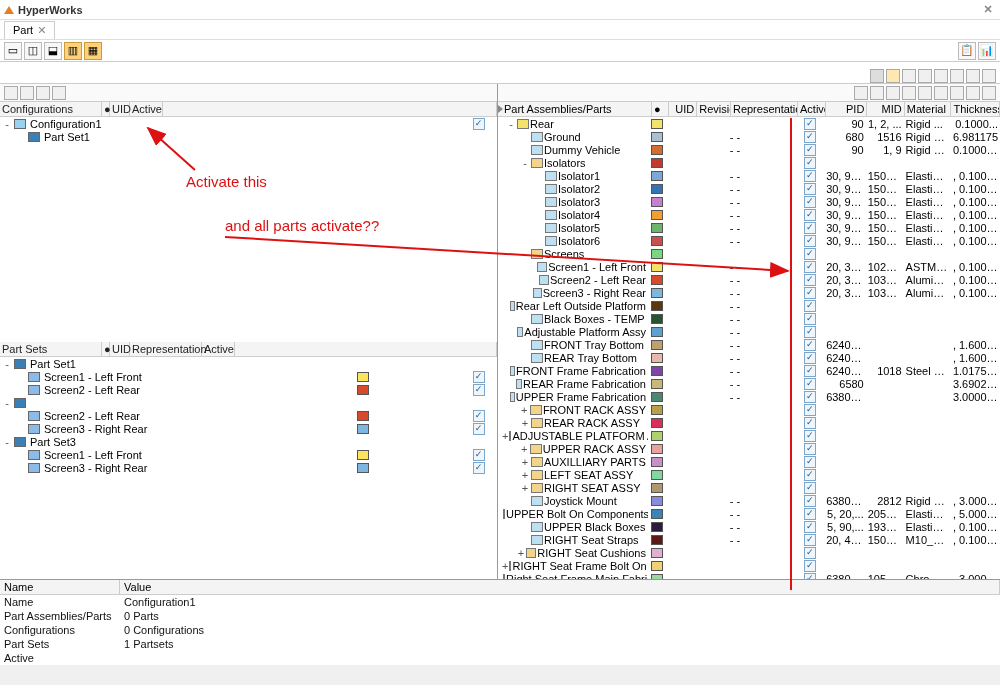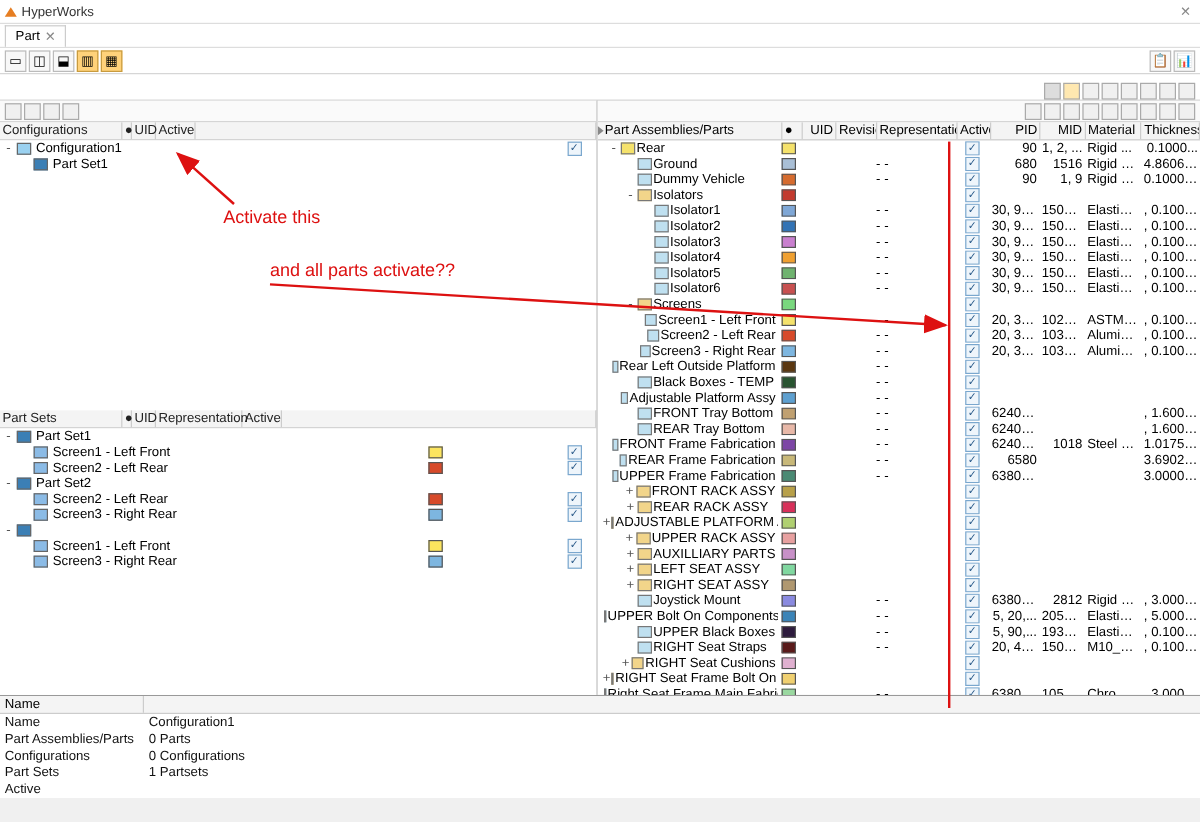--- a/index.html
+++ b/index.html
@@ -1,17 +1,17 @@
 <!DOCTYPE html>
 <html><head>
 <meta charset="utf-8">
 <style>
   * { box-sizing: border-box; margin: 0; padding: 0; font-family: "Segoe UI", Arial, sans-serif; font-size: 11px; }
   body { background: #f0f0f0; width: 1000px; height: 685px; overflow: hidden; position: relative; }
-  .titlebar { height: 20px; background: #fff; border-bottom: 1px solid #ddd; display: flex; align-items: center; padding: 0 4px; justify-content: space-between; }
+  .titlebar { height: 20px; background: #fff; border-bottom: 1px solid #ddd; display: flex; align-items: center; padding: 0 4px; justify-content: space-between; font-weight: bold; }
   .titlebar-title { font-size: 11px; color: #333; display:flex; align-items:center; gap:4px;}
   .titlebar-close { width: 16px; height: 16px; display: flex; align-items: center; justify-content: center; color: #888; }
   .tabbar { height: 20px; background: #fff; border-bottom: 1px solid #ddd; display: flex; align-items: center; padding: 0 4px; }
   .tab { padding: 2px 8px; background:#fefefe; border:1px solid #ccc; border-bottom:none; font-size:11px; display:flex; align-items:center; gap:4px;}
   .tab-close { color:#888; cursor:pointer; }
   .toolbar { height: 22px; background:#fff; border-bottom:1px solid #ccc; display:flex; align-items:center; padding:0 4px; gap:2px; justify-content:space-between;}
   .toolbar-left,.toolbar-right { display:flex; gap:2px; align-items:center;}
   .tool-btn { width:18px; height:18px; border:1px solid #bbb; background:#f8f8f8; display:flex; align-items:center; justify-content:center; }
   .tool-btn.active { background:#ffd27a; border-color:#c89b3f;}
   .iconrow { height:22px; background:#fff; display:flex; align-items:flex-end; padding:0 4px; justify-content:flex-end; gap:2px; border-bottom:1px solid #ccc;}
@@ -190,21 +190,20 @@
           <span style="width:20px"></span>
           <span style="width:72px"></span>
           <span style="width:33px;display:flex;justify-content:center">
             <span class="chk">✓</span>
           </span>
         </div>
         <div class="tree-row">
           <span class="indent" style="width:0px"></span>
           <span class="expander">-</span>
           <span class="node-icon" style="background:#3b7fb5"></span>
-          <span class="node-label" style="width:78px">Part Set2</span>
           <span style="width:14px;display:flex;justify-content:center"></span>
           <span style="width:20px"></span>
           <span style="width:72px"></span>
           <span style="width:33px;display:flex;justify-content:center"></span>
         </div>
         <div class="tree-row">
           <span class="indent" style="width:14px"></span>
           <span class="expander"></span>
           <span class="node-icon" style="background:#8bbbe6"></span>
           <span class="node-label" style="width:64px">Screen2 - Left Rear</span>
@@ -228,20 +227,21 @@
           <span style="width:20px"></span>
           <span style="width:72px"></span>
           <span style="width:33px;display:flex;justify-content:center">
             <span class="chk">✓</span>
           </span>
         </div>
         <div class="tree-row">
           <span class="indent" style="width:0px"></span>
           <span class="expander">-</span>
           <span class="node-icon" style="background:#3b7fb5"></span>
+          <span class="node-label" style="width:78px">Part Set3</span>
           <span style="width:14px;display:flex;justify-content:center"></span>
           <span style="width:20px"></span>
           <span style="width:72px"></span>
           <span style="width:33px;display:flex;justify-content:center"></span>
         </div>
         <div class="tree-row">
           <span class="indent" style="width:14px"></span>
           <span class="expander"></span>
           <span class="node-icon" style="background:#8bbbe6"></span>
           <span class="node-label" style="width:64px">Screen1 - Left Front</span>
@@ -334,21 +334,21 @@
           </div>
           <div class="rc-uid cell"></div>
           <div class="rc-rev cell"></div>
           <div class="rc-rep cell">- -</div>
           <div class="rc-act cell" style="display:flex;justify-content:center">
             <span class="chk">✓</span>
           </div>
           <div class="rc-pid cell">680</div>
           <div class="rc-mid cell">1516</div>
           <div class="rc-mat cell">Rigid Ste...</div>
-          <div class="rc-thk cell">4.860626</div>
+          <div class="rc-thk cell">6.981175</div>
         </div>
         <div class="right-row">
           <div class="rc-name cell">
             <span style="width:4px"></span>
             <span class="rr-indent" style="width:14px"></span>
             <span class="expander"></span>
             <span class="rr-icon" style="background:#bfe0f0"></span>
             <span>Dummy Vehicle</span>
           </div>
           <div class="rc-swatch cell" style="display:flex;justify-content:center">
@@ -1091,20 +1091,21 @@
           <div class="rc-mat cell">Chrome ...</div>
           <div class="rc-thk cell">, 3.0000...</div>
         </div>
       </div>
   </div>
 </div>
 
 <div class="bottom">
   <div class="bottom-hdr">
     <div class="col" style="width:120px;">Name</div>
+    <div class="col" style="flex:1;">Value</div>
   </div>
   <div id="props-body">
       <div class="bottom-row">
         <div class="k">Name</div>
         <div class="v">Configuration1</div>
       </div>
       <div class="bottom-row">
         <div class="k">Part Assemblies/Parts</div>
         <div class="v">0 Parts</div>
       </div>

